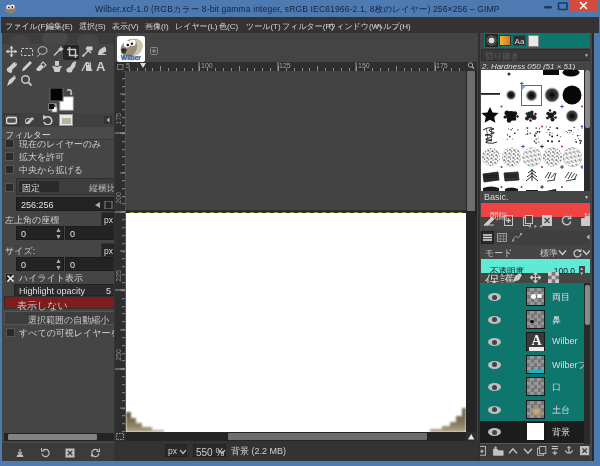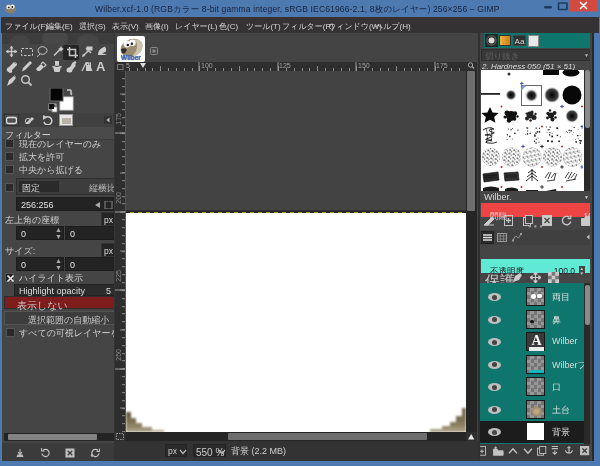--- a/index.html
+++ b/index.html
@@ -603,21 +603,21 @@
               <path d="M59.2 117 h3.6 M61 115.2 v3.6"></path>
             </g>
      </svg>
    </div>
 
    <div class="abs" style="left:104px;top:37px;width:7px;height:121px;background:#2a2a2a">
      <div class="abs" style="left:1px;top:0;width:5px;height:58px;background:#8a8a8a;border-radius:2px"></div>
    </div>
 
    <div class="abs" style="left:1px;top:159px;width:112px;height:11px;background:#454545">
-     <span class="abs" style="left:3px;top:0px;color:#ddd;font-size:9px">Wilber.</span>
+     <span class="abs" style="left:3px;top:0px;color:#ddd;font-size:9px">Basic.</span>
      <span class="abs" style="right:4px;top:2px;color:#ccc;font-size:5px">▼</span>
    </div>
 
    <div class="abs" style="left:1px;top:170px;width:136px;height:12px;background:#2c2c2c;border:7px solid #ef4444">
      <span class="abs" style="left:2px;top:1px;color:#ddd;font-size:8.5px">間隔</span>
      <span class="abs" style="right:10px;top:1px;color:#ddd;font-size:8.5px">10.0</span>
      <span class="abs" style="right:1px;top:-1px;color:#aaa;font-size:6px">▲<br>▼</span>
    </div>
 
    <div class="abs" style="left:0;top:181px;width:114px;height:14px">
@@ -667,20 +667,34 @@
               <path d="M1 7.5 q2.5 -6.5 4 -3.5 t4 -3.5" stroke-width="1"></path>
               <rect x="0" y="6.5" width="2" height="2" fill="#9a9a9a" stroke="none"></rect>
               <rect x="8" y="0" width="2" height="2" fill="#9a9a9a" stroke="none"></rect>
             </svg>
           </div>
      <svg class="abs" style="left:104px;top:3px" width="8" height="8" viewBox="0 0 8 8">
             <path d="M5.5 1.5 L2.5 4 L5.5 6.5 z" fill="#bbb"></path>
           </svg>
    </div>
 
+   <div class="abs" style="left:0;top:213px;width:114px;height:14px">
+     <span class="abs" style="left:5px;top:1px;color:#ccc;font-size:9px">モード</span>
+     <span class="abs" style="left:60px;top:1px;color:#ccc;font-size:9px">標準</span>
+     <svg class="abs" style="left:78px;top:3px" width="9" height="7" viewBox="0 0 9 7">
+            <path d="M1 1.5 L4.5 5.5 L8 1.5" fill="none" stroke="#ccc" stroke-width="1.4"></path>
+          </svg>
+     <svg class="abs" style="left:92px;top:2px" width="10" height="10" viewBox="0 0 10 10">
+            <path d="M8 3 a3.5 3.5 0 1 0 1 2.5" fill="none" stroke="#ccc" stroke-width="1.2"></path>
+            <path d="M9 1 v2.5 h-2.5" fill="none" stroke="#ccc" stroke-width="1"></path>
+          </svg>
+     <svg class="abs" style="left:102px;top:3px" width="9" height="7" viewBox="0 0 9 7">
+            <path d="M1 1.5 L4.5 5.5 L8 1.5" fill="none" stroke="#ccc" stroke-width="1.4"></path>
+          </svg>
+   </div>
 
    <div class="abs" style="left:1px;top:226px;width:110px;height:11px;background:#969696;border:7px solid #5eead4">
      <span class="abs" style="left:2px;top:0px;color:#1a1a1a;font-size:8.5px">不透明度</span>
      <span class="abs" style="right:9px;top:0px;color:#1a1a1a;font-size:8.5px">100.0</span>
      <span class="abs" style="right:-1px;top:0px;color:#ccc;font-size:4.5px;background:#454545;padding:0 1px;line-height:5px">▲<br>▼</span>
    </div>
 
    <div class="abs" style="left:0;top:238px;width:114px;height:13px">
      <span class="abs" style="left:5px;top:1px;color:#ccc;font-size:15px">保護:</span>
      <svg class="abs" style="left:32px;top:1px" width="11" height="11" viewBox="0 0 11 11">

